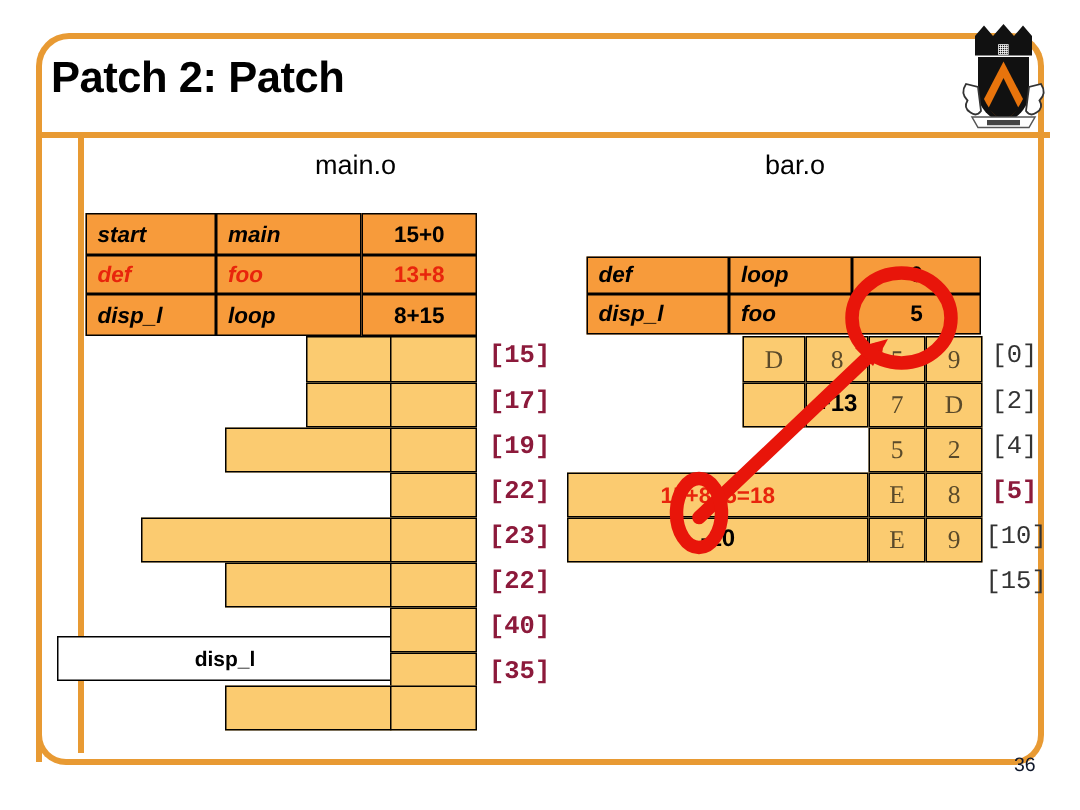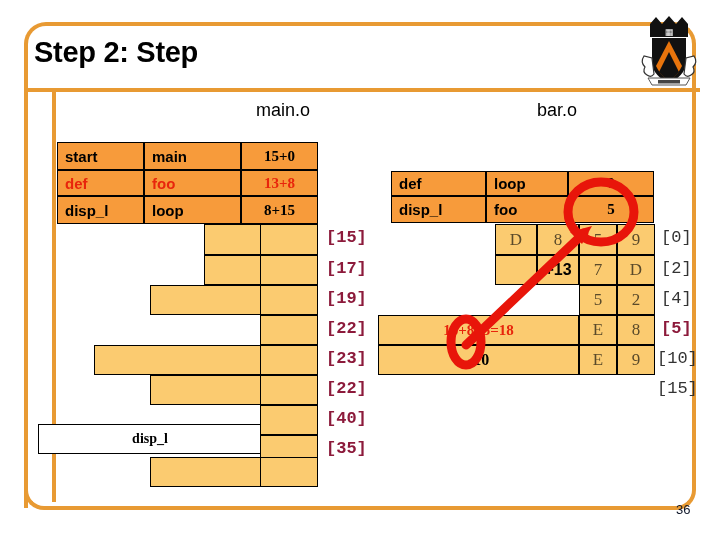--- a/index.html
+++ b/index.html
@@ -52,37 +52,37 @@
   }
 
   
   #logo{position:absolute;left:636px;top:14px;width:66px;height:76px;}
 
   
   .caption{
     position:absolute;font-size:18px;color:#000;
     font-family:"Liberation Sans", sans-serif;
   }
-  #cap-main{left:190px;top:100px;width:120px;text-align:right;}
-  #cap-bar{left:497px;top:100px;width:120px;text-align:center;}
+  #cap-main{left:177px;top:100px;width:120px;text-align:center;}
+  #cap-bar{left:470px;top:100px;width:120px;text-align:center;}
 
   
   .cell{
     position:absolute;box-sizing:border-box;
     border:1.5px solid #000;
     font-size:15px;font-weight:bold;
     display:flex;align-items:center;
   }
   .sym{background:#F79B3B;}           
   .mem{background:#FBCB70;}           
   .white{background:#ffffff;}
   .c-black{color:#000;}
   .c-red{color:#E8250C;}
-  .pad-l{padding-left:7px;}
-  .ctr{justify-content:center;font-family:Liberation Serif, serif;}
+  .pad-l{padding-left:7px;font-style:italic;}
+  .ctr{justify-content:center;}
 
   
   .hex{
     position:absolute;box-sizing:border-box;
     border:1.5px solid #000;background:#FBCB70;
     font-family:"Liberation Serif", serif;
     font-size:17px;color:#5a4a2a;
     display:flex;align-items:center;justify-content:center;
   }
 
@@ -117,21 +117,21 @@
   <div id="header-box"></div>
   <div id="header-rule" class="frame-line"></div>
   <div id="v-outer" class="frame-line"></div>
   <div id="v-inner" class="frame-line"></div>
   <div id="v-right" class="frame-line"></div>
   <div id="bot-left-arc"></div>
   <div id="bot-right-arc"></div>
   <div id="bot-rule" class="frame-line"></div>
 </div>
 
-<div id="page-title">Step 2: Step</div>
+<div id="page-title">Patch 2: Patch</div>
 
 <div id="logo">
   <svg viewBox="0 0 66 76" width="66" height="76" aria-hidden="true">
 
     <rect x="14" y="10" width="38" height="13" fill="#111"></rect>
     <path d="M14 10 L20 3 L26 10 L33 2 L40 10 L46 3 L52 10 Z" fill="#111"></path>
     <text x="33" y="21" font-size="9" fill="#fff" text-anchor="middle" font-family="DejaVu Sans, sans-serif">▦</text>
 
     <path d="M16 24 H50 V48 C50 58 42 65 33 69 C24 65 16 58 16 48 Z" fill="#111"></path>
     <path d="M33 27 L46 52 C42 60 38 64 33 66 C28 64 24 60 20 52 Z" fill="#E8740C"></path>

